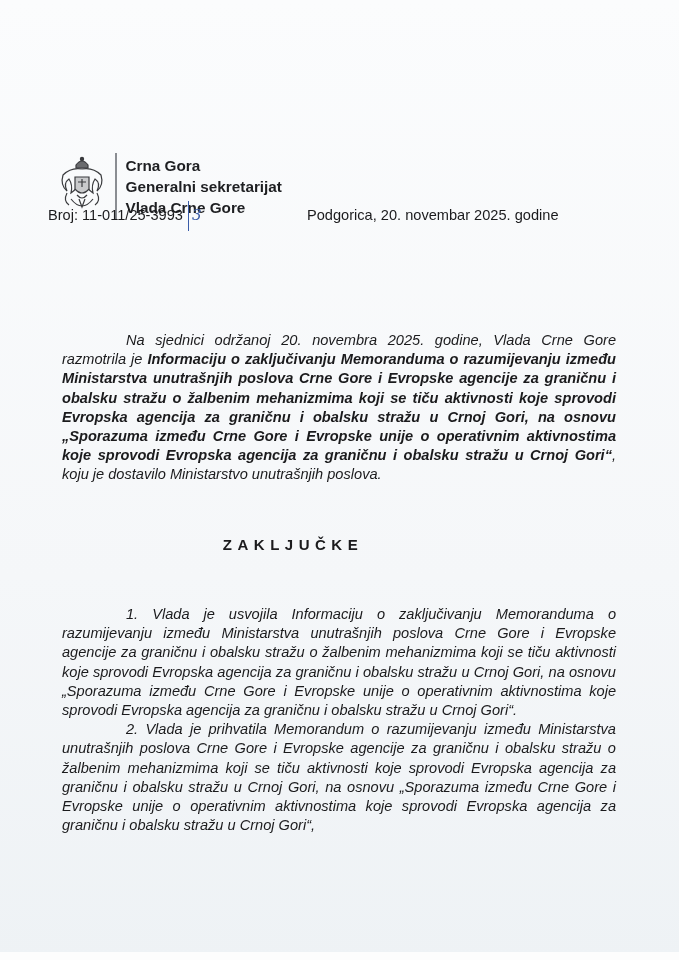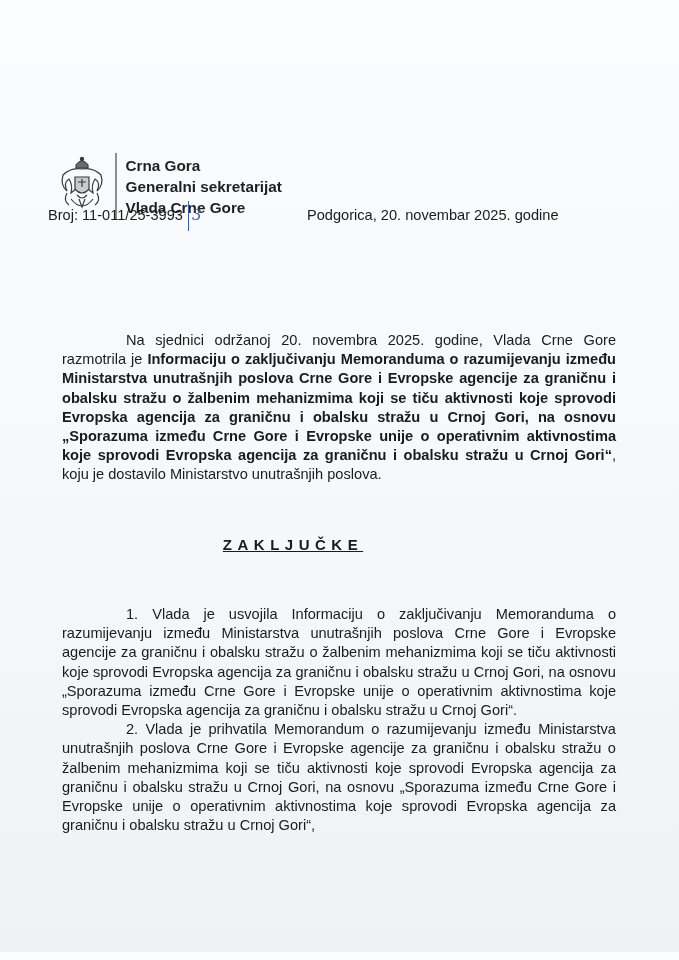--- a/index.html
+++ b/index.html
@@ -40,26 +40,26 @@
       border-left: 1.5px solid #3a5ca8; padding-left: 3px;
       color: #3a5ca8; font-family: "DejaVu Serif", serif; font-style: italic;
       font-size: 15px; line-height: 28px;
     }
     .place-date { position: absolute; left: 259px; top: 2px; text-align: center; }
     .body-text {
       position: absolute; left: 62px; width: 554px;
       font-size: 14.6px; line-height: 19.2px; text-align: justify;
     }
     .body-text p { margin: 0; }
-    .indent { text-indent: 64px; }
+    .indent { text-indent: 64px; font-style: italic; }
     .intro { top: 331px; }
     .intro b { font-weight: bold; }
     .heading {
       position: absolute; top: 536px; left: 0; width: 586px; text-align: center;
-      font-weight: bold; font-size: 15px; letter-spacing: 5.5px; text-decoration: underline;
+      font-weight: bold; font-size: 15px; letter-spacing: 5.5px;
     }
     .conclusions { top: 605px; }
   </style>
 </head>
 <body>
 
 <div class="page">
 
   <div class="header">
     <svg class="emblem" viewBox="0 0 50 62">

